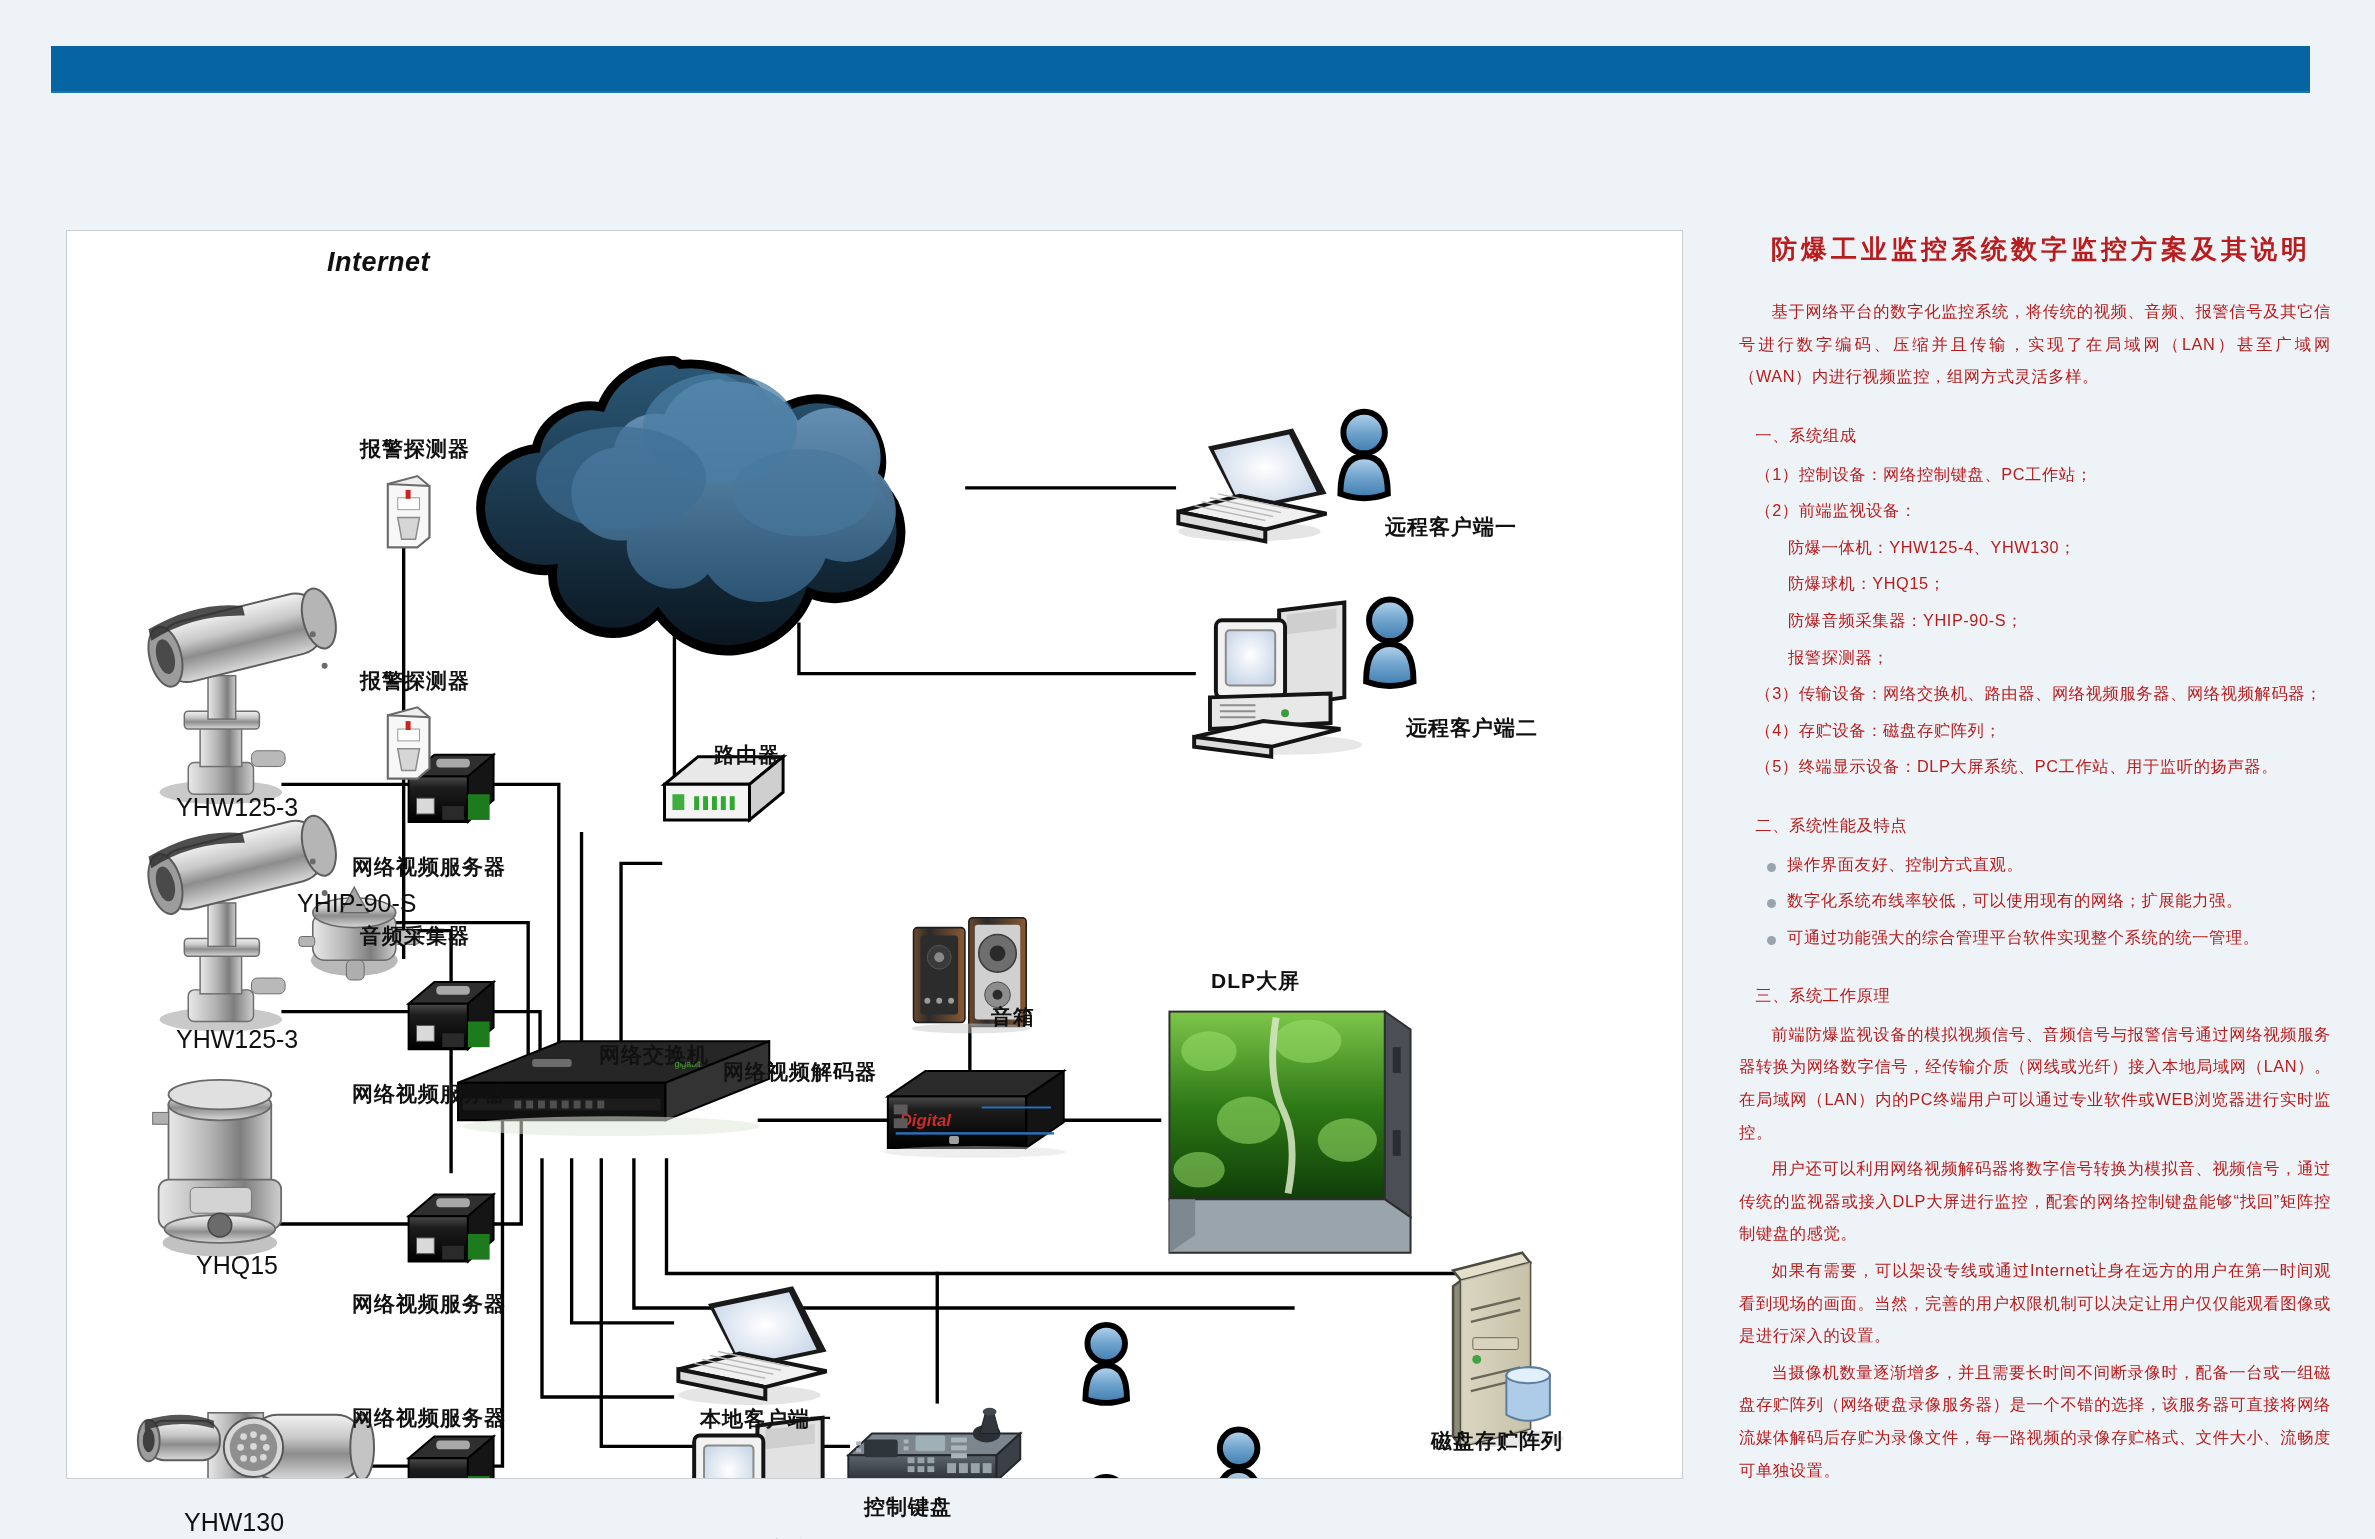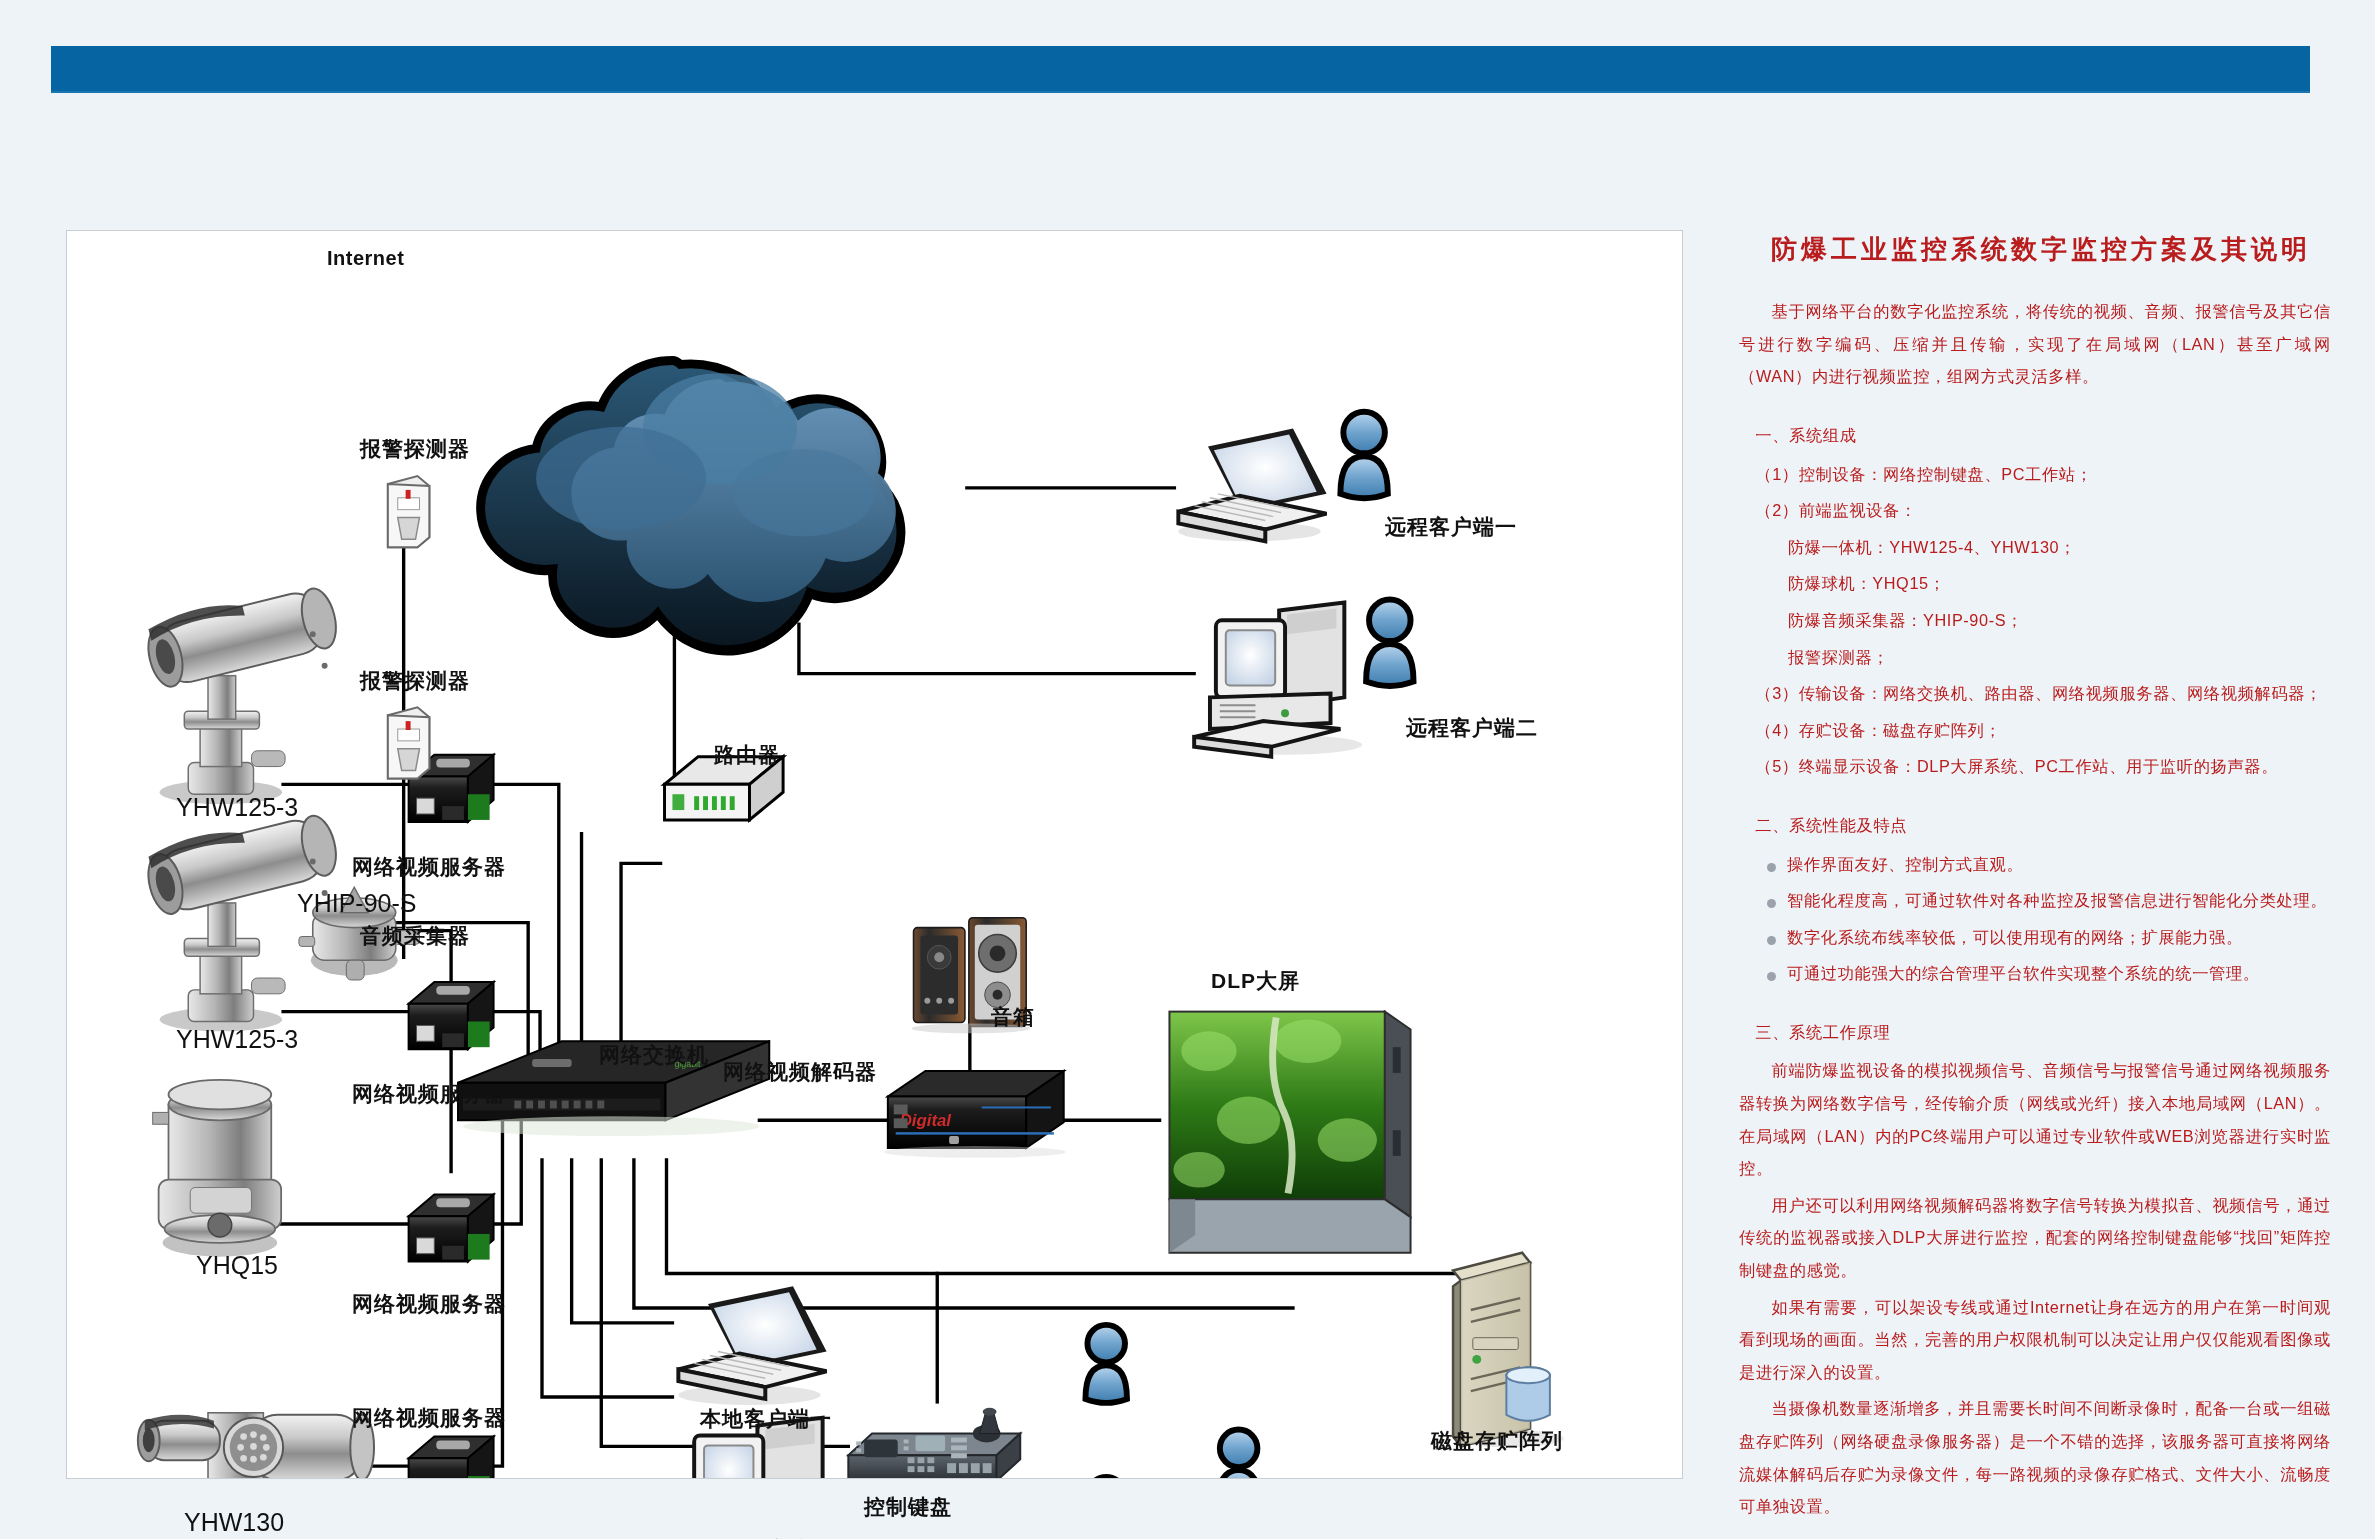--- a/index.html
+++ b/index.html
@@ -24,21 +24,21 @@
     background:#ffffff; border:1px solid #c9ced3;
   }
   #diagram .cv{ position:absolute; left:0; top:0; width:100%; height:100%; }
 
   .lbl{
     position:absolute; color:#111; white-space:nowrap;
     font-family:"Liberation Sans","DejaVu Sans",sans-serif;
   }
   .cn{ font-size:21px; letter-spacing:1px;font-weight:bold; }
   .mono{ font-size:25px; }
-  .inet{ font-size:20px; font-weight:bold; letter-spacing:0.5px; }
+  .inet{ font-size:27px; font-weight:bold; letter-spacing:0.5px;font-style:italic; }
 
   
   #doc{
     position:absolute; left:1739px; top:234px; width:604px; height:1287px;
     color:#b91c1c;
   }
   #doc h1{
     margin:0 0 30px 0; font-size:26px; font-weight:bold; text-align:center;
     letter-spacing:4px; line-height:1.2;
   }
@@ -603,21 +603,20 @@
   <p class="l2">防爆一体机：YHW125-4、YHW130；</p>
   <p class="l2">防爆球机：YHQ15；</p>
   <p class="l2">防爆音频采集器：YHIP-90-S；</p>
   <p class="l2">报警探测器；</p>
   <p class="l1">（3）传输设备：网络交换机、路由器、网络视频服务器、网络视频解码器；</p>
   <p class="l1">（4）存贮设备：磁盘存贮阵列；</p>
   <p class="l1">（5）终端显示设备：DLP大屏系统、PC工作站、用于监听的扬声器。</p>
 
   <p class="h2">二、系统性能及特点</p>
   <p class="bullet">操作界面友好、控制方式直观。</p>
-  <p class="bullet">智能化程度高，可通过软件对各种监控及报警信息进行智能化分类处理。</p>
   <p class="bullet">数字化系统布线率较低，可以使用现有的网络；扩展能力强。</p>
   <p class="bullet">可通过功能强大的综合管理平台软件实现整个系统的统一管理。</p>
 
   <p class="h2">三、系统工作原理</p>
   <p class="ind">前端防爆监视设备的模拟视频信号、音频信号与报警信号通过网络视频服务器转换为网络数字信号，经传输介质（网线或光纤）接入本地局域网（LAN）。在局域网（LAN）内的PC终端用户可以通过专业软件或WEB浏览器进行实时监控。</p>
   <p class="ind">用户还可以利用网络视频解码器将数字信号转换为模拟音、视频信号，通过传统的监视器或接入DLP大屏进行监控，配套的网络控制键盘能够“找回”矩阵控制键盘的感觉。</p>
   <p class="ind">如果有需要，可以架设专线或通过Internet让身在远方的用户在第一时间观看到现场的画面。当然，完善的用户权限机制可以决定让用户仅仅能观看图像或是进行深入的设置。</p>
   <p class="ind">当摄像机数量逐渐增多，并且需要长时间不间断录像时，配备一台或一组磁盘存贮阵列（网络硬盘录像服务器）是一个不错的选择，该服务器可直接将网络流媒体解码后存贮为录像文件，每一路视频的录像存贮格式、文件大小、流畅度可单独设置。</p>
 </div>
 

